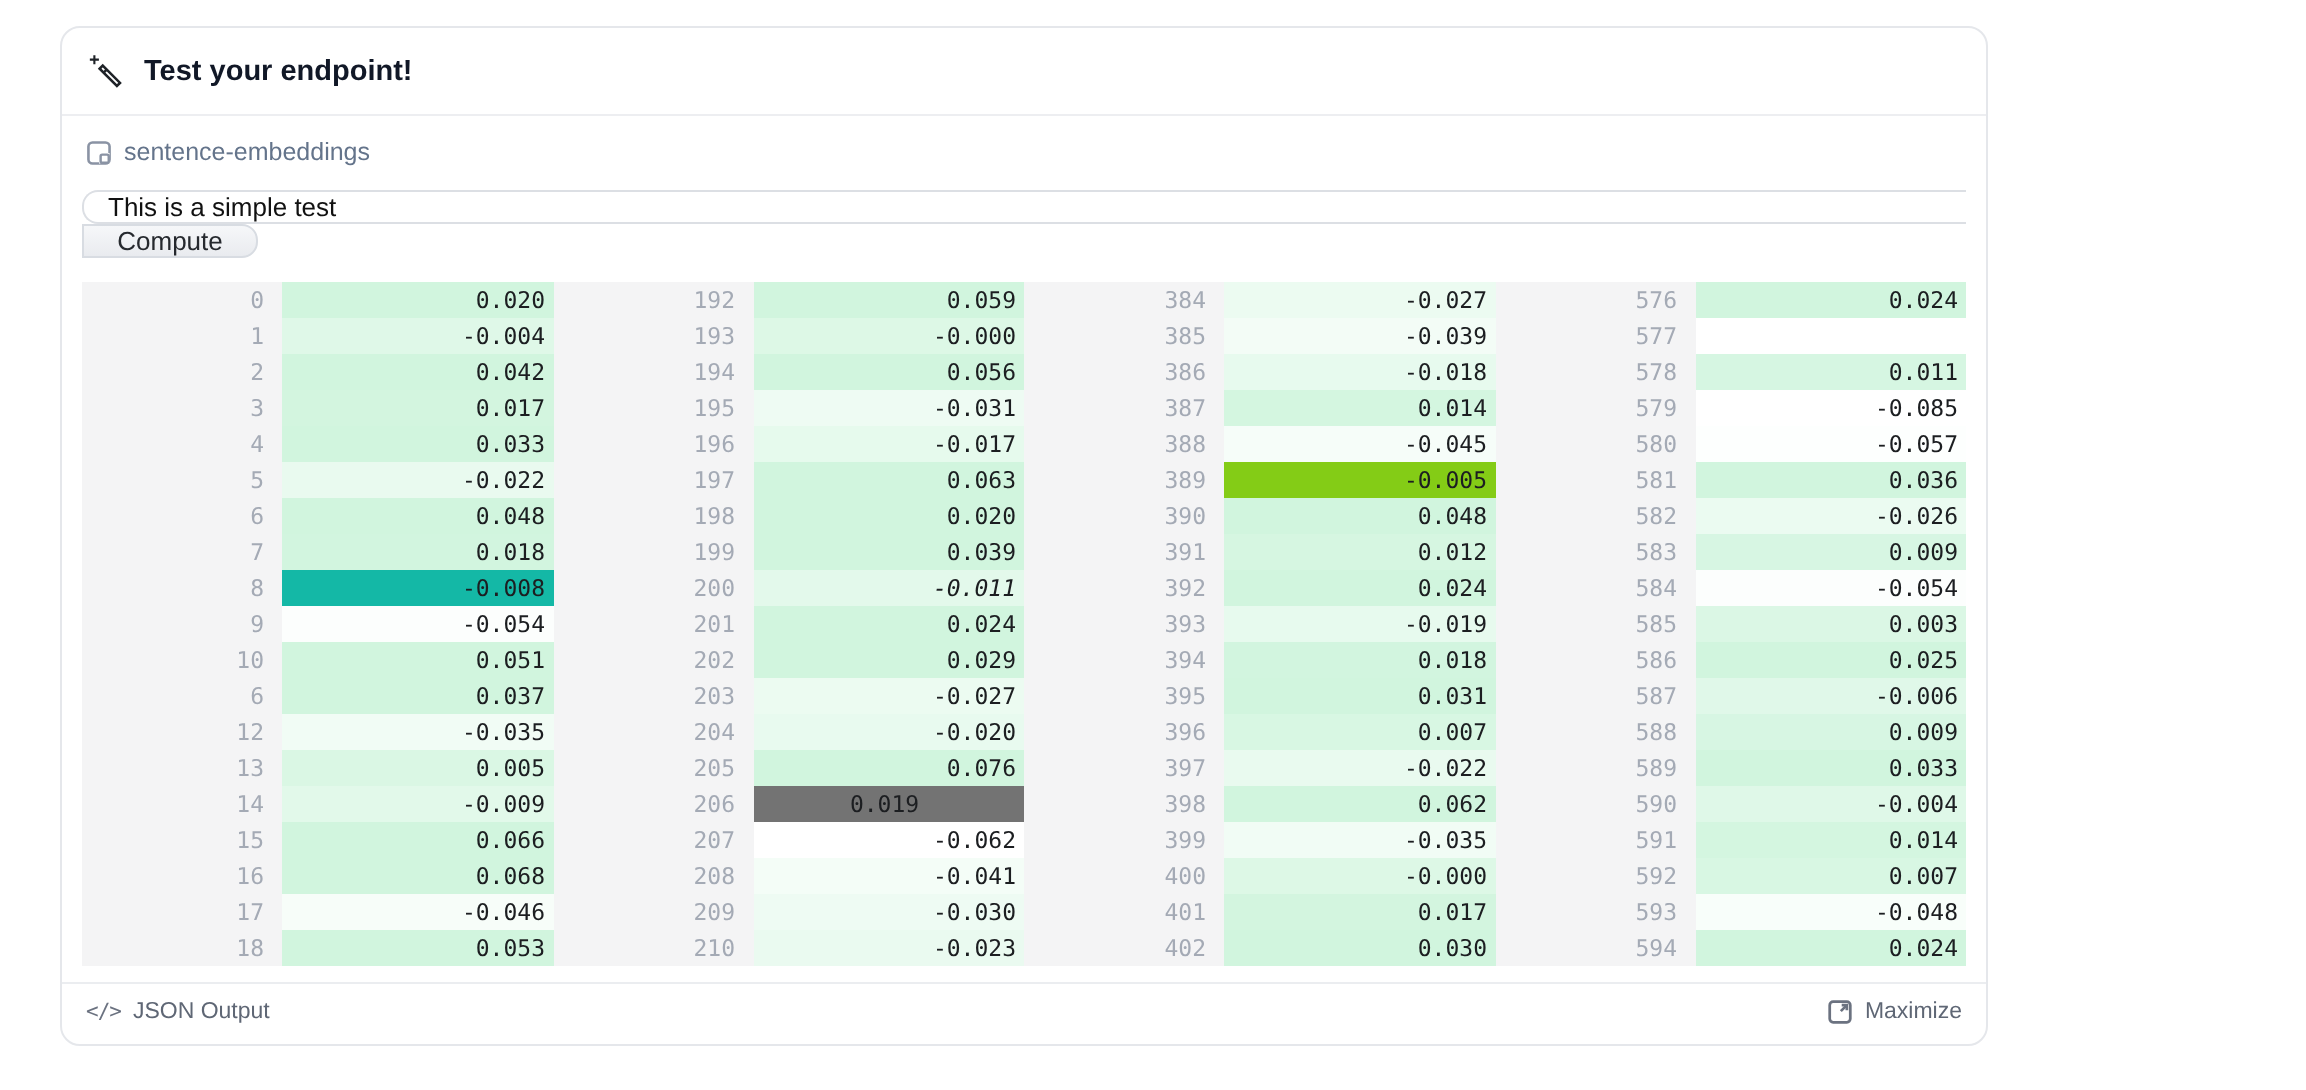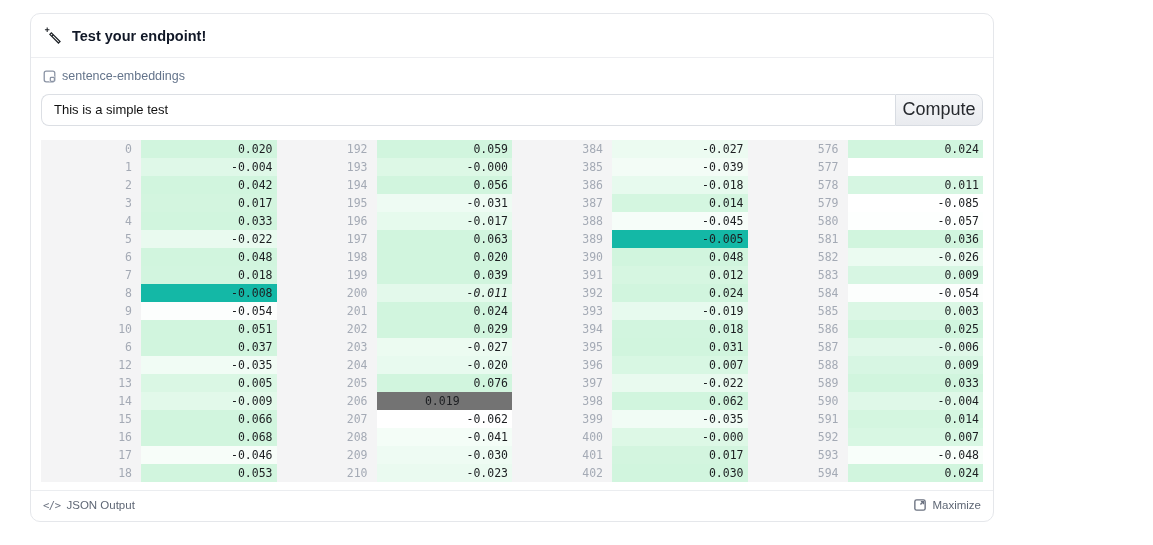--- a/index.html
+++ b/index.html
@@ -15,30 +15,30 @@
   }
   .card-header .title { font-size: 14.5px; font-weight: 700; color: #111827; }
   .wand { width: 17px; height: 17px; flex: 0 0 auto; }
 
   .model-row {
     display: inline-flex; align-items: center; gap: 6px;
     margin: 11px 12px 0; color: #64748b; font-size: 12.5px; cursor: pointer;
   }
   .model-row svg { width: 13px; height: 13px; }
 
-  .query-row { display: flex; margin: 7px 10px 0; height: 32px; }
+  .query-row { display: flex; margin: 7px 10px 0; height: 32px; flex-direction: column; }
   .query-input {
     flex: 1; height: 32px; border: 1px solid #dcdfe4; border-right: none;
     border-radius: 8px 0 0 8px; padding: 0 12px; font-size: 13px; color: #111;
     font-family: "Liberation Sans", sans-serif; outline: none; background: #fff;
   }
   .compute-btn {
     width: 88px; height: 32px; border: 1px solid #d8dce2;
     border-radius: 0 8px 8px 0; background: linear-gradient(to bottom, #f6f7f9, #e9ebef);
-    font-size: 18px; color: #26292e; font-family: "Liberation Sans", sans-serif;
+    font-size: 13px; color: #26292e; font-family: "Liberation Sans", sans-serif;
     cursor: pointer;
   }
 
   .embeddings {
     display: grid; grid-template-columns: repeat(4, 1fr);
     margin: 14px 10px 0; height: 342px; overflow: hidden;
     font-family: "DejaVu Sans Mono", monospace; font-size: 11.5px;
   }
   .group { display: flex; flex-direction: column; }
   .erow { display: flex; height: 18px; line-height: 18px; }
@@ -258,21 +258,21 @@
         <div class="erow">
           <div class="idx">387</div>
           <div class="val" style="background: rgb(212, 246, 224);">0.014</div>
         </div>
         <div class="erow">
           <div class="idx">388</div>
           <div class="val" style="background: rgb(246, 253, 249);">-0.045</div>
         </div>
         <div class="erow">
           <div class="idx">389</div>
-          <div class="val" style="background: #14b8a6;">-0.005</div>
+          <div class="val" style="background: #84cc16;">-0.005</div>
         </div>
         <div class="erow">
           <div class="idx">390</div>
           <div class="val" style="background: rgb(209, 245, 222);">0.048</div>
         </div>
         <div class="erow">
           <div class="idx">391</div>
           <div class="val" style="background: rgb(214, 246, 225);">0.012</div>
         </div>
         <div class="erow">

